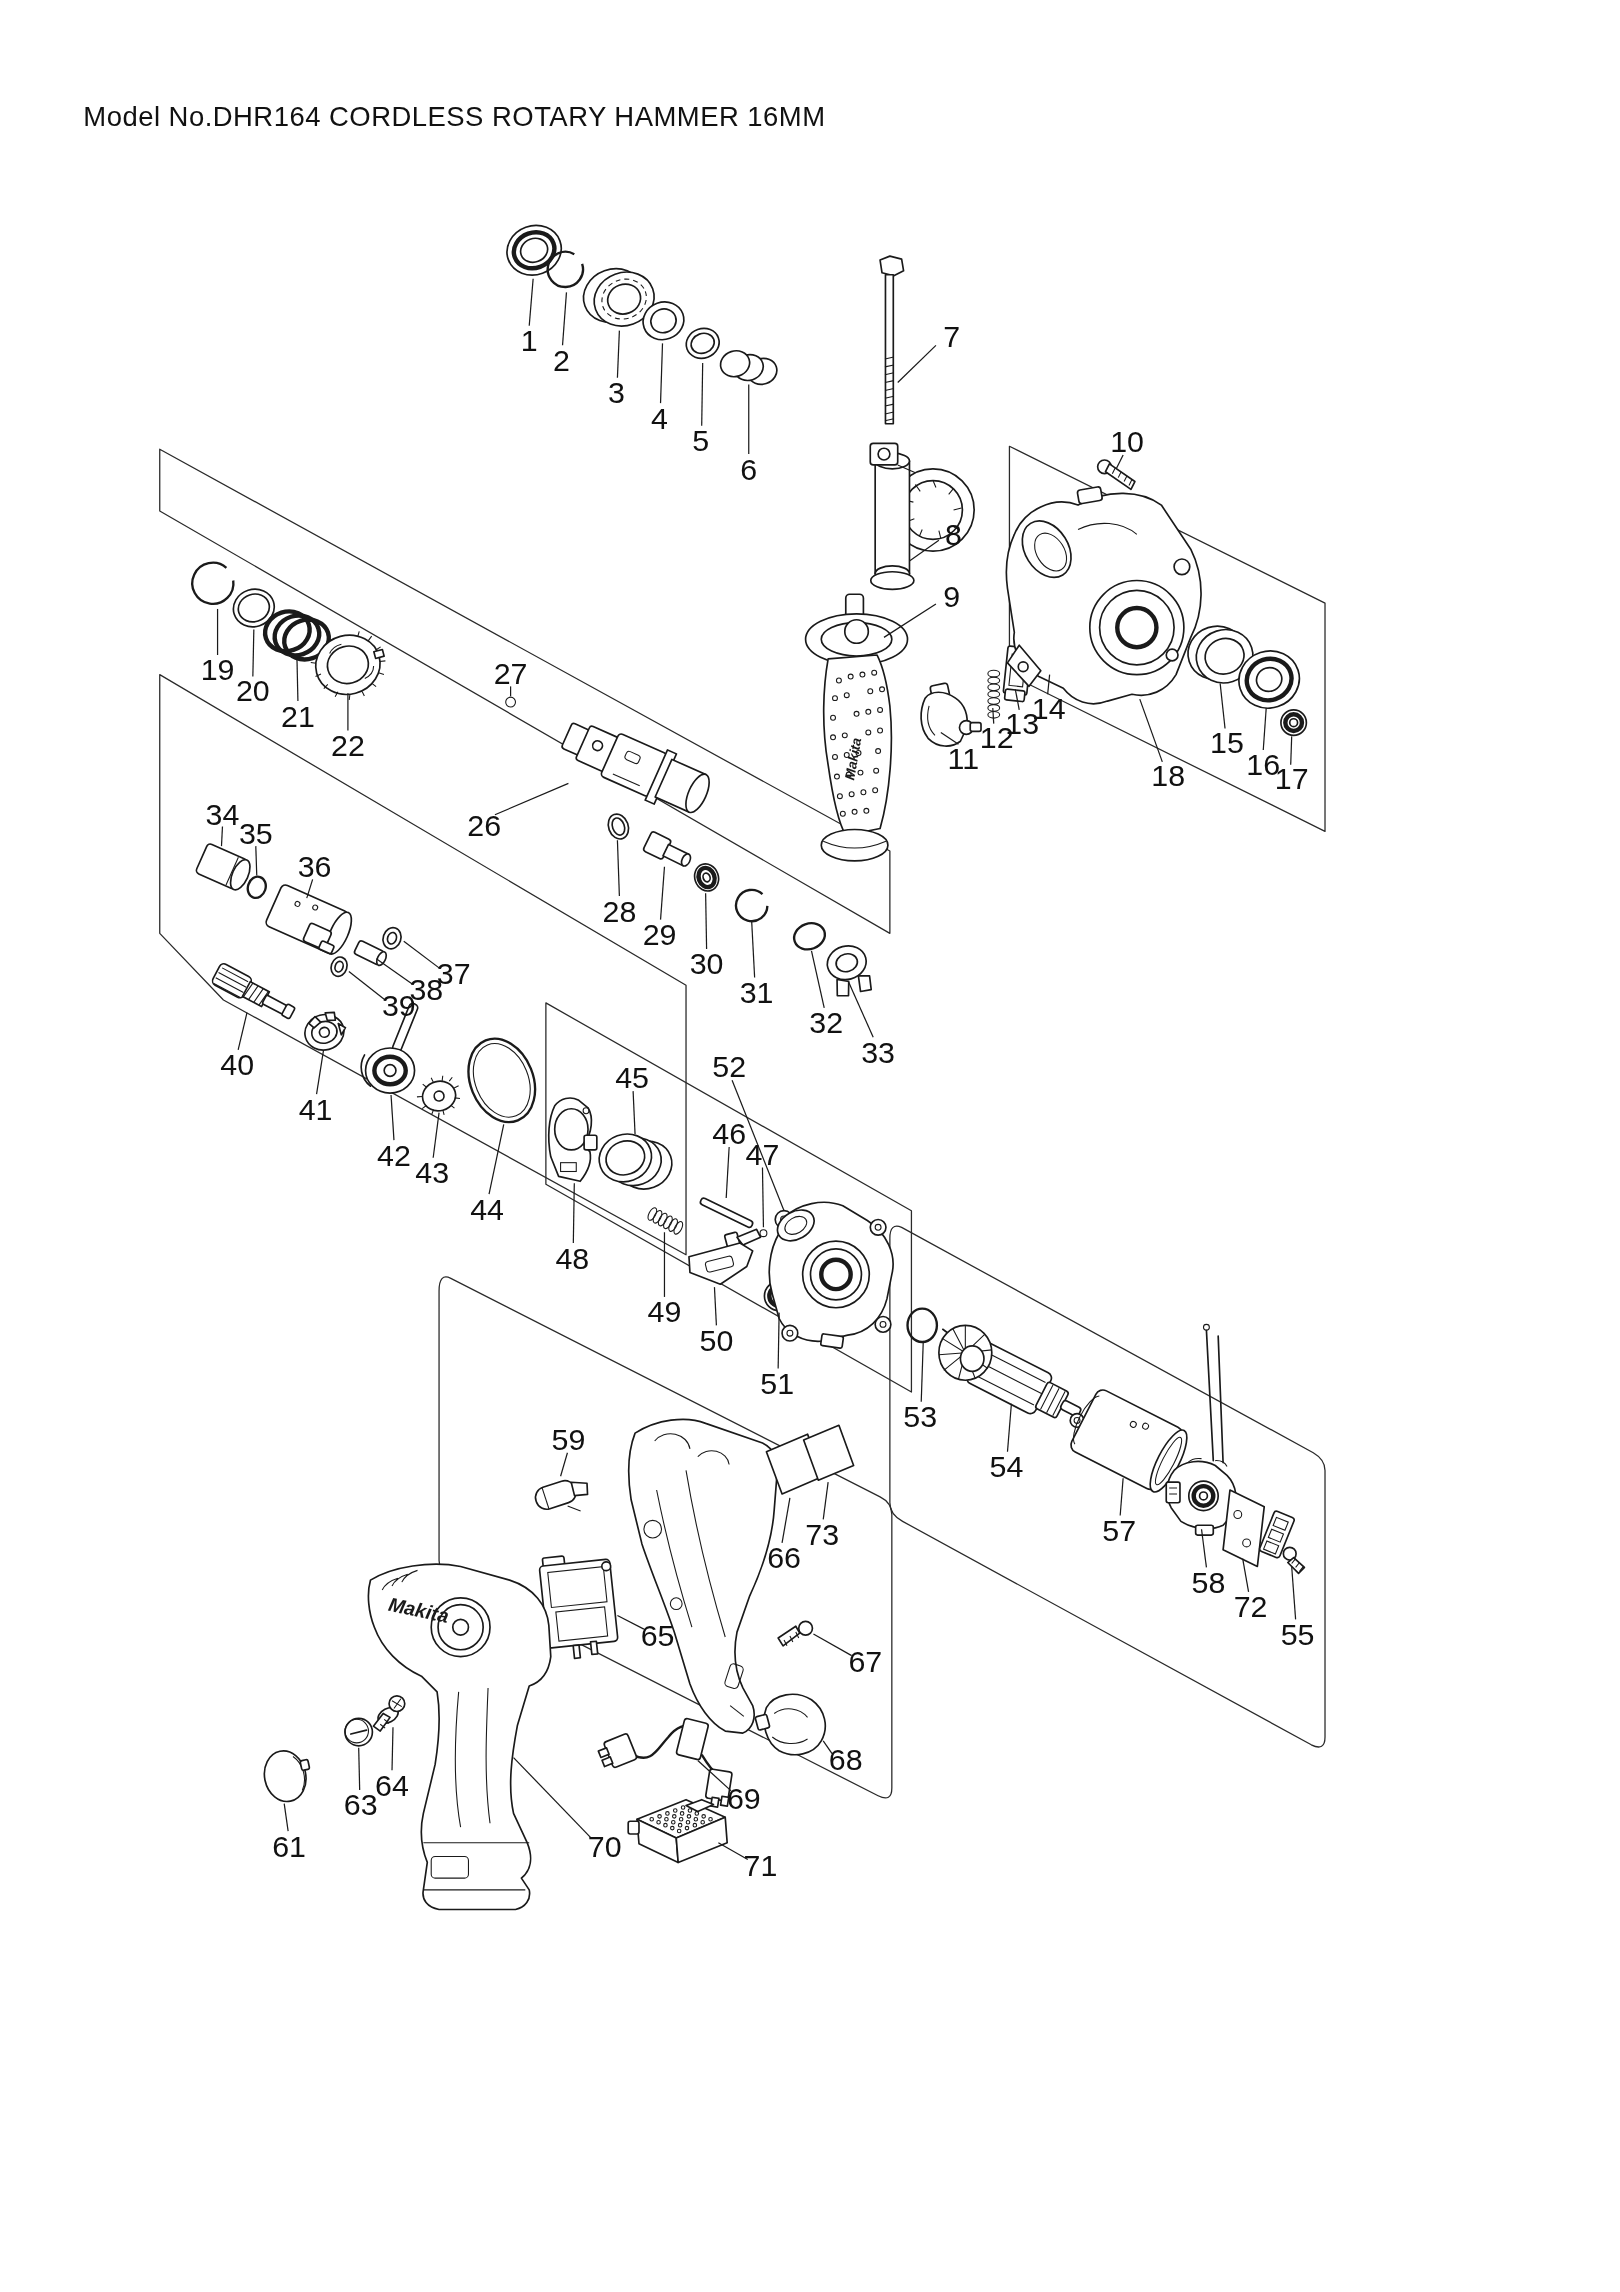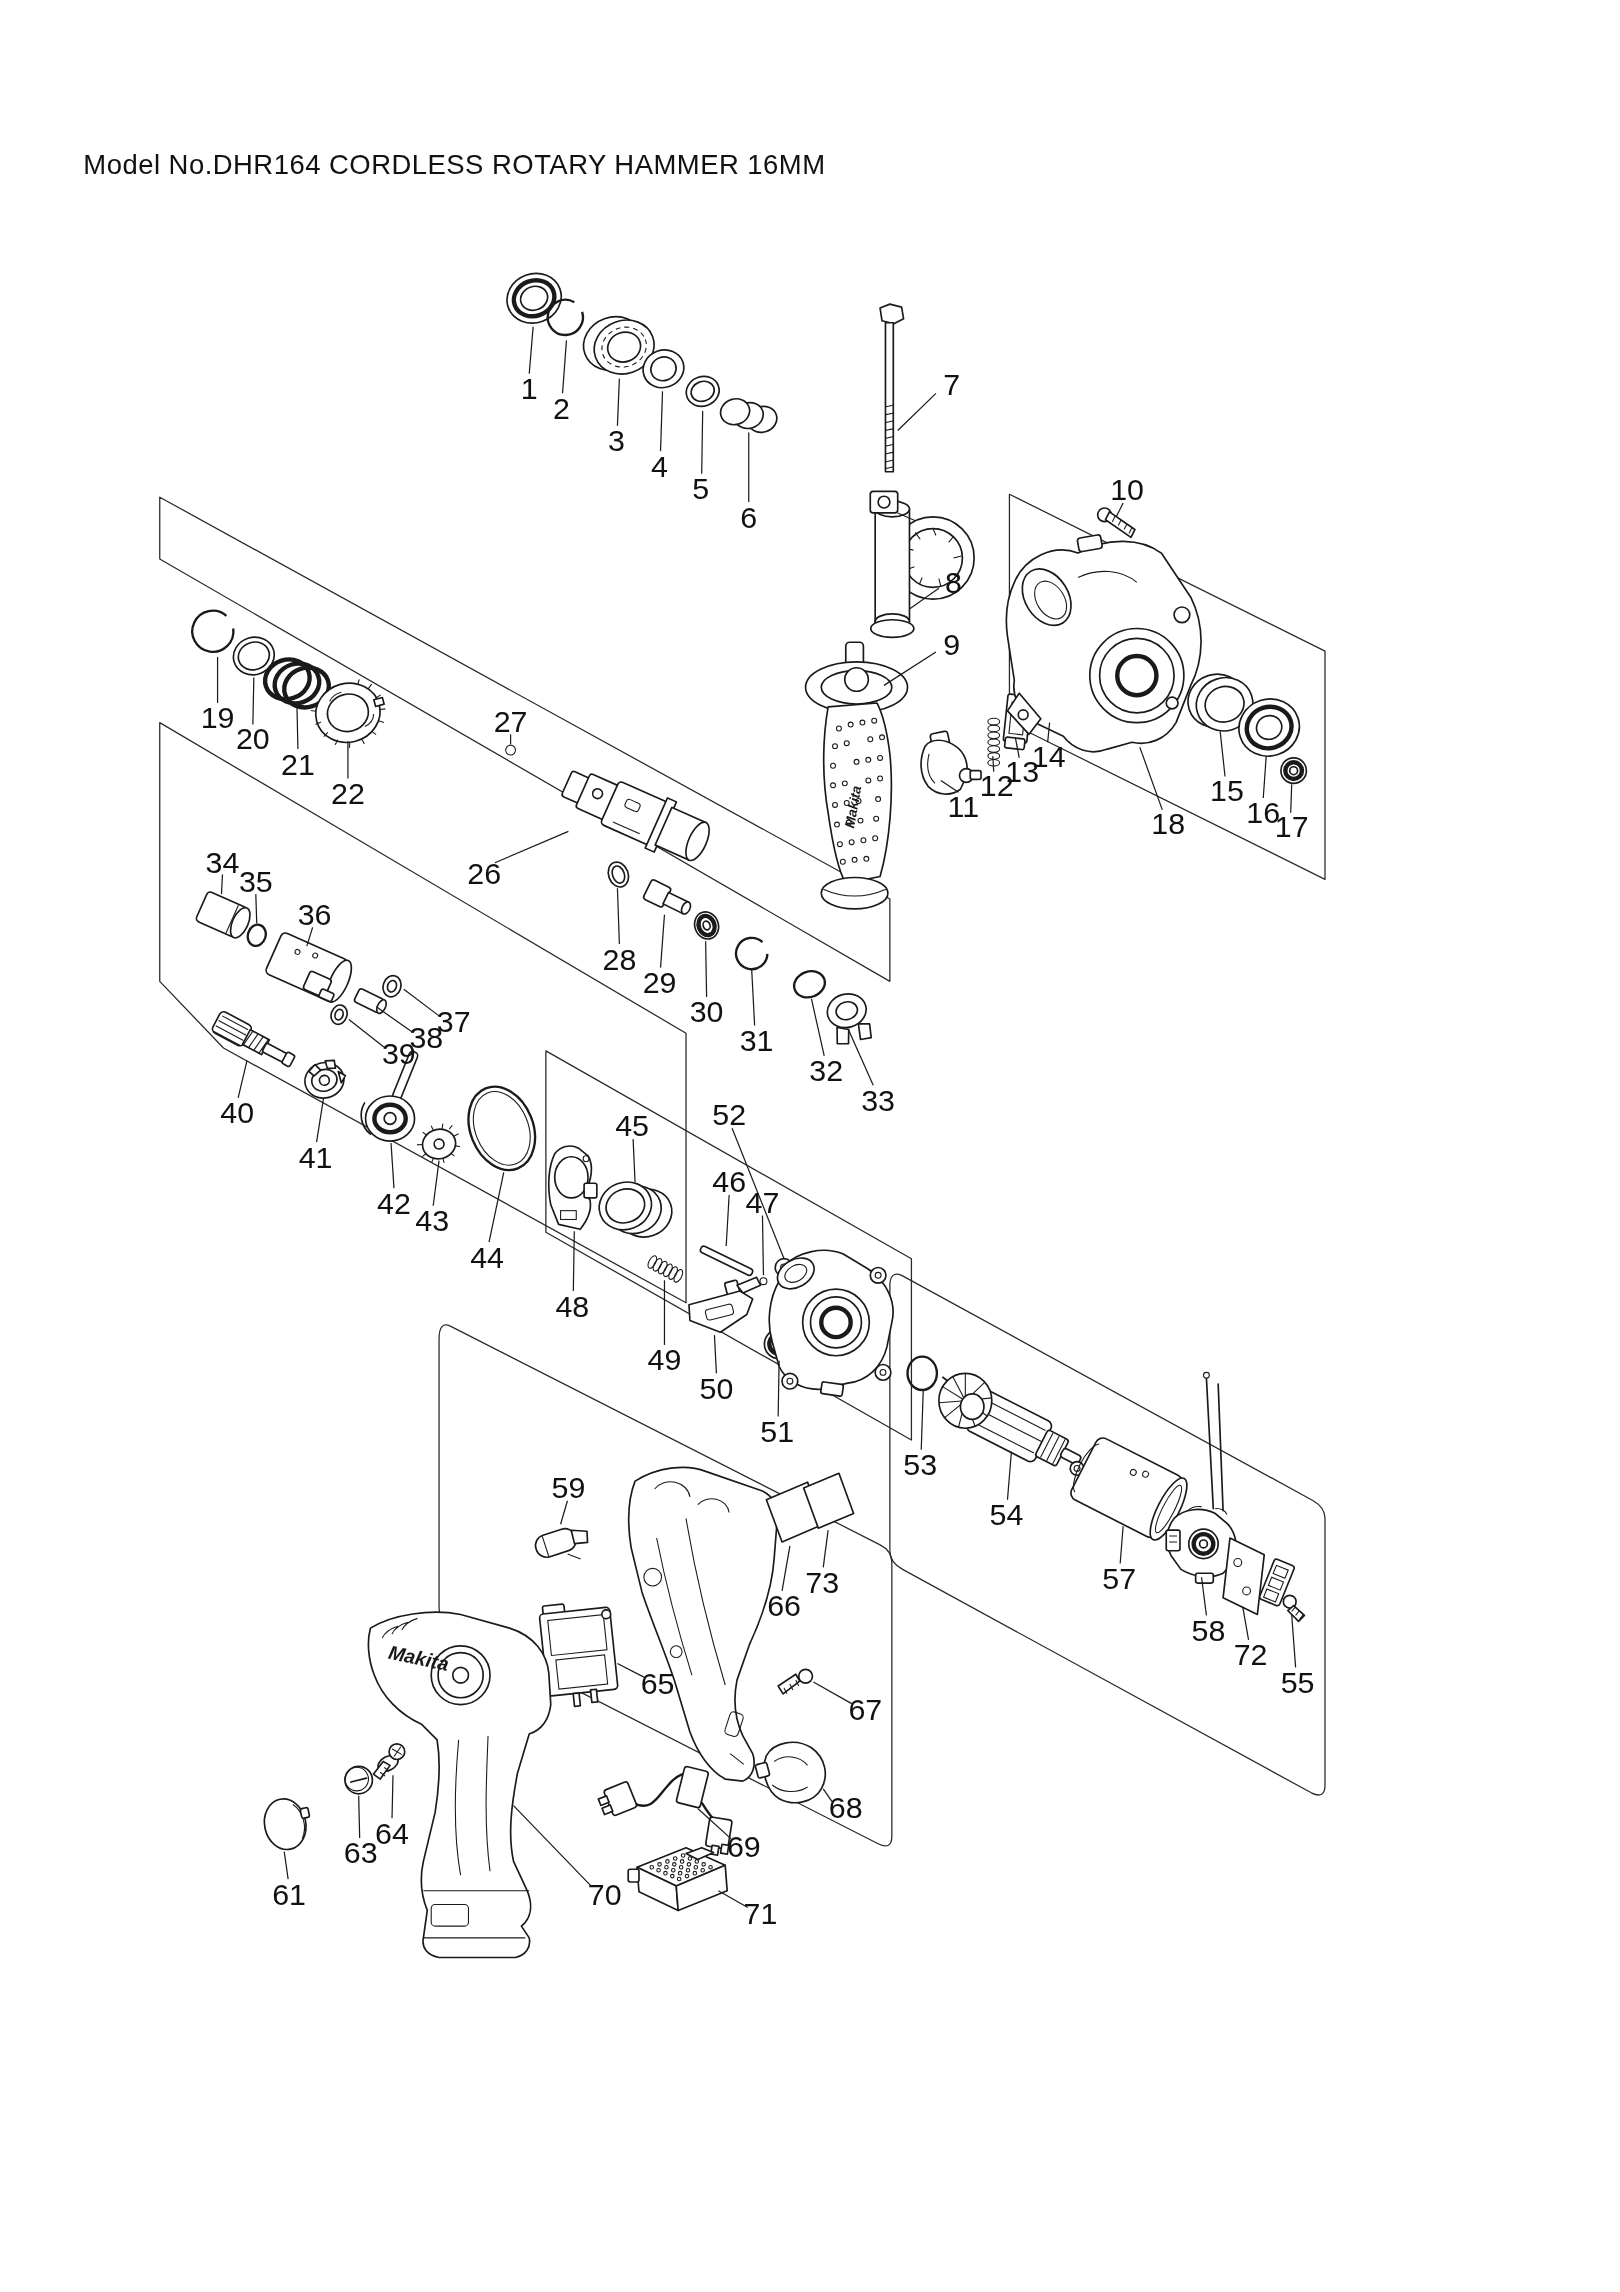--- a/index.html
+++ b/index.html
@@ -1,17 +1,17 @@
 <!DOCTYPE html>
 <html><head>
 <meta charset="utf-8">
 <style>
   html,body{margin:0;padding:0;background:#ffffff;}
   .page{position:relative;width:1620px;height:1991px;background:#fff;overflow:hidden;
-        font-family:"Liberation Sans", sans-serif;margin-top:48px;}
+        font-family:"Liberation Sans", sans-serif;}
   svg{display:block}
   .ln{fill:none;stroke:#1a1a1a;stroke-width:1.7;stroke-linecap:round;stroke-linejoin:round;}
   .fw{fill:#ffffff;stroke:#1a1a1a;stroke-width:1.7;stroke-linecap:round;stroke-linejoin:round;}
   .thin{fill:none;stroke:#1a1a1a;stroke-width:1.1;}
   .band{fill:none;stroke:#1a1a1a;stroke-width:4.5;}
   .coil{fill:none;stroke:#1a1a1a;stroke-width:2.4;}
   .box{fill:none;stroke:#2a2a2a;stroke-width:1.3;stroke-linejoin:round;}
   .lead{stroke:#1a1a1a;stroke-width:1.25;}
   .plabel{font-family:"Liberation Sans",sans-serif;font-size:31px;fill:#111;}
   .title{font-family:"Liberation Sans",sans-serif;font-size:28px;fill:#111;letter-spacing:.5px;}

